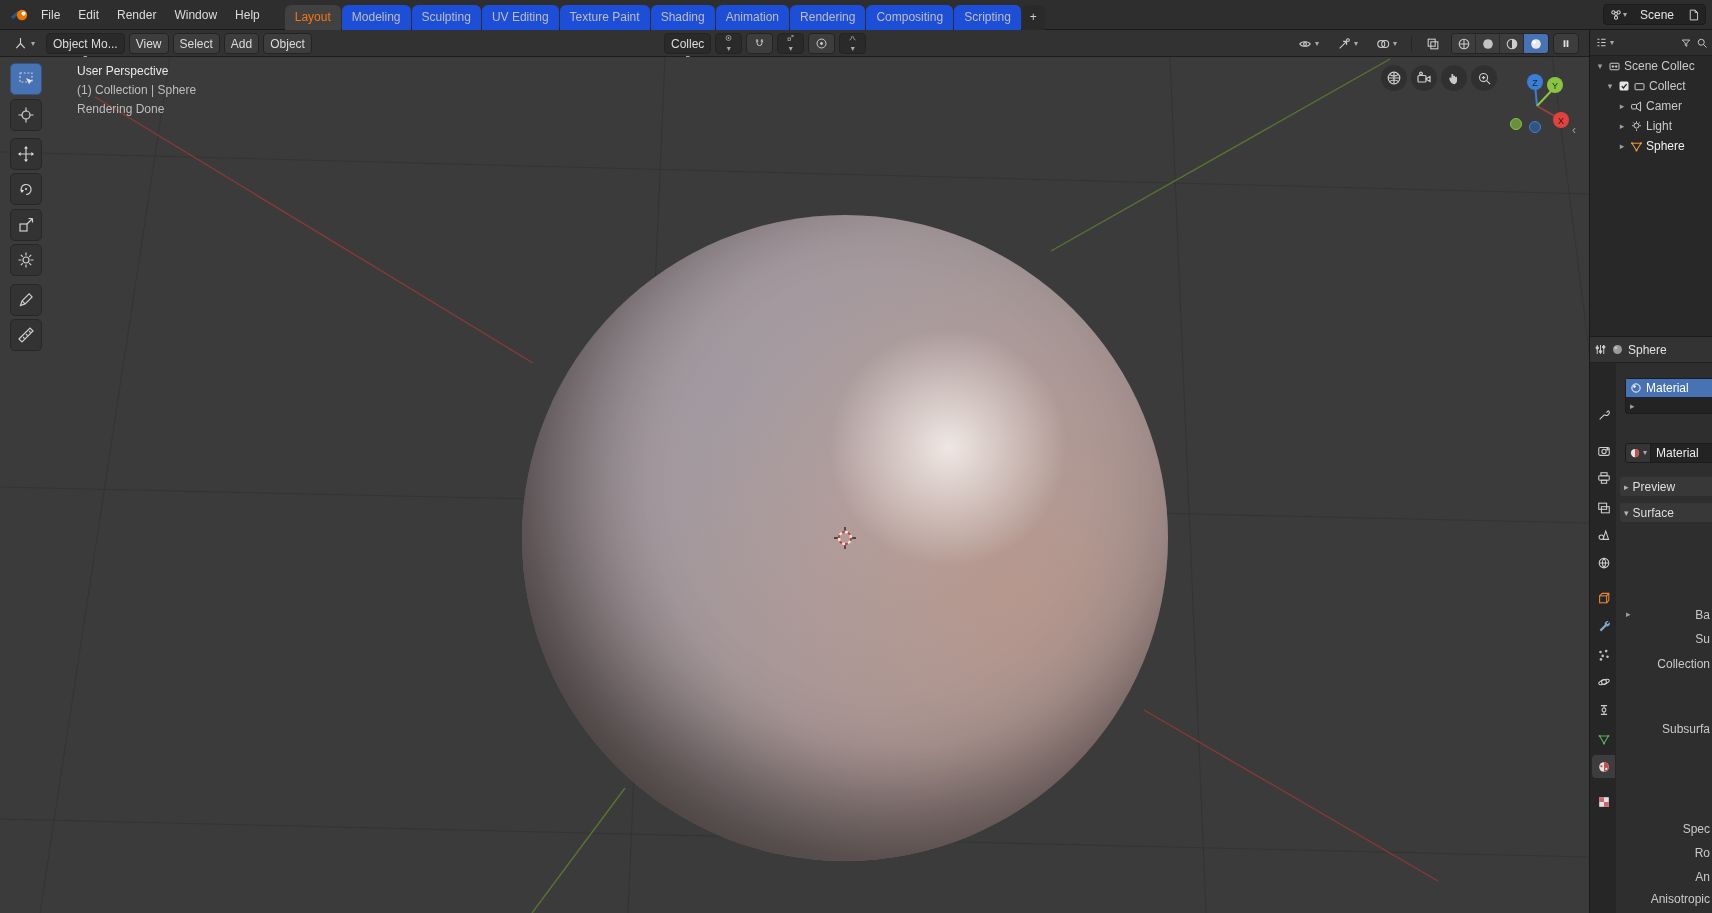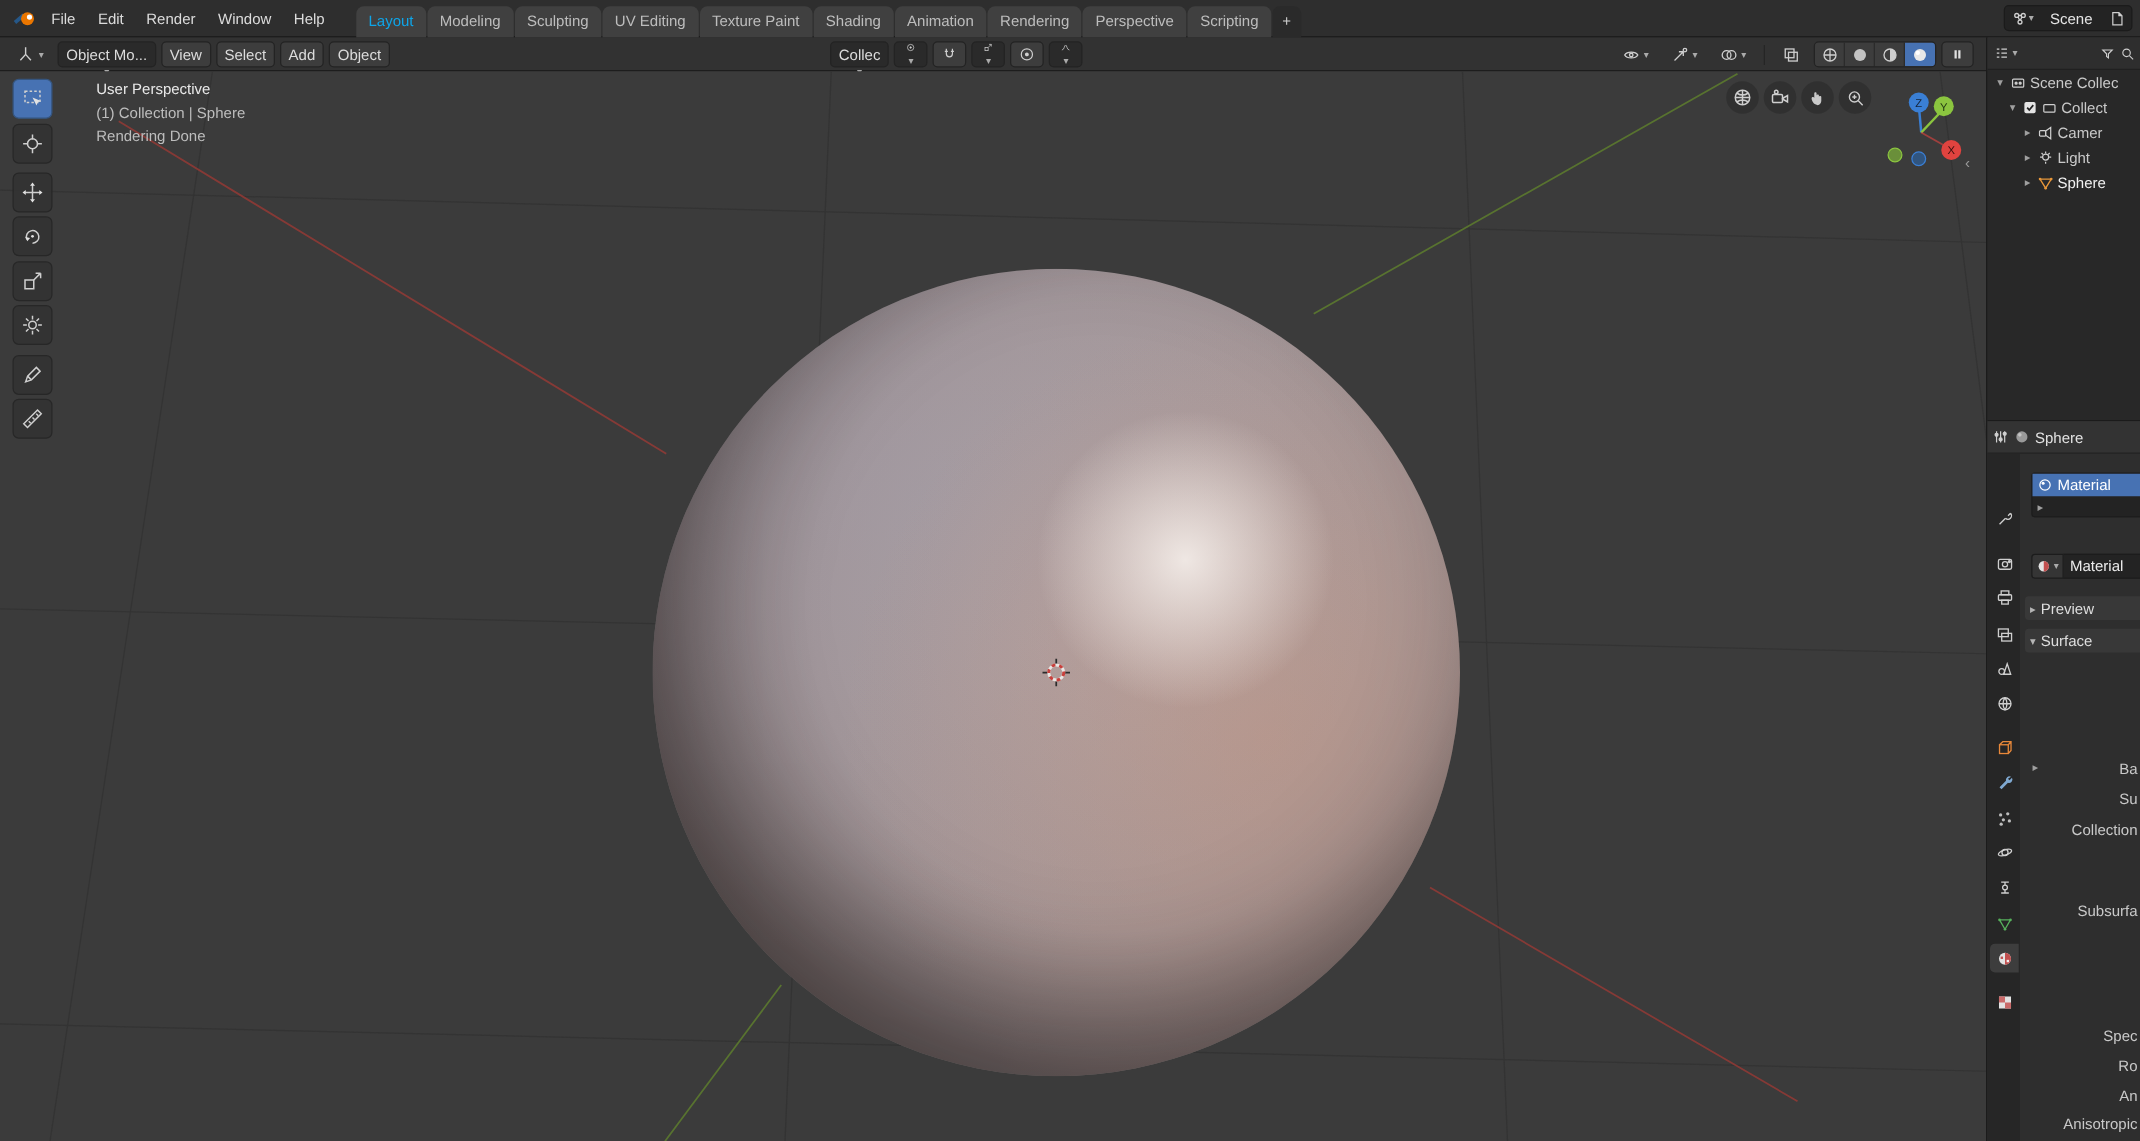--- a/index.html
+++ b/index.html
@@ -6,23 +6,23 @@
   html,body { width:1712px; height:913px; overflow:hidden; background:#222;
     font-family:"Liberation Sans", sans-serif; font-size:12px; color:#d5d5d5; }
   .app { position:relative; width:1712px; height:913px; }
 
   
   .topbar { position:absolute; top:0; left:0; width:1712px; height:30px;
     background:#2e2e2e; border-bottom:1px solid #191919; display:flex; align-items:center; }
   .logo { width:24px; height:18px; margin-left:8px; display:flex; align-items:center; justify-content:center; }
   .menu-item { padding:0 9px; color:#dcdcdc; height:30px; line-height:30px; }
   .tabs { display:flex; align-items:flex-end; height:30px; margin-left:16px; }
-  .tab { padding:5px 10px 6px; background:#404040; color:#bdbdbd; margin-right:1px;
+  .tab { padding:5px 10px 6px; background:#1d4ed8; color:#bdbdbd; margin-right:1px;
     border-radius:6px 6px 0 0; font-size:12px; white-space:nowrap; }
-  .tab.active { background:#414141; color:#0ea5e9; }
+  .tab.active { background:#414141; color:#f97316; }
   .tab.addtab { padding:5px 8px 6px; color:#cfcfcf; background:#2a2a2a; }
   .scene-widget { margin-left:auto; margin-right:6px; display:flex; align-items:center;
     background:#232323; border:1px solid #1b1b1b; border-radius:4px; height:21px; }
   .scene-widget .part { display:flex; align-items:center; padding:0 5px; height:100%; }
   .scene-name { color:#e4e4e4; padding:0 8px; }
 
   
   .vheader { position:absolute; top:30px; left:0; width:1589px; height:27px;
     background:#323232; border-bottom:1px solid #1d1d1d; }
   .vh-left { position:absolute; left:6px; top:0; height:27px; display:flex; align-items:center; gap:4px; }
@@ -128,21 +128,21 @@
     <span class="menu-item">Help</span>
     <div class="tabs">
       <span class="tab active">Layout</span>
       <span class="tab">Modeling</span>
       <span class="tab">Sculpting</span>
       <span class="tab">UV Editing</span>
       <span class="tab">Texture Paint</span>
       <span class="tab">Shading</span>
       <span class="tab">Animation</span>
       <span class="tab">Rendering</span>
-      <span class="tab">Perspective</span>
+      <span class="tab">Compositing</span>
       <span class="tab">Scripting</span>
       <span class="tab addtab">+</span>
     </div>
     <div class="scene-widget">
       <span class="part">
         <svg class="ic" width="14" height="14" viewBox="0 0 16 16">
           <circle cx="5" cy="5" r="1.8"></circle>
             <circle cx="11" cy="5" r="1.8"></circle>
             <circle cx="8" cy="11" r="1.8"></circle>
           <path d="M6.3 6.4 L7.6 9.3 M9.7 6.4 L8.4 9.3 M6.8 5 h2.4"></path>

